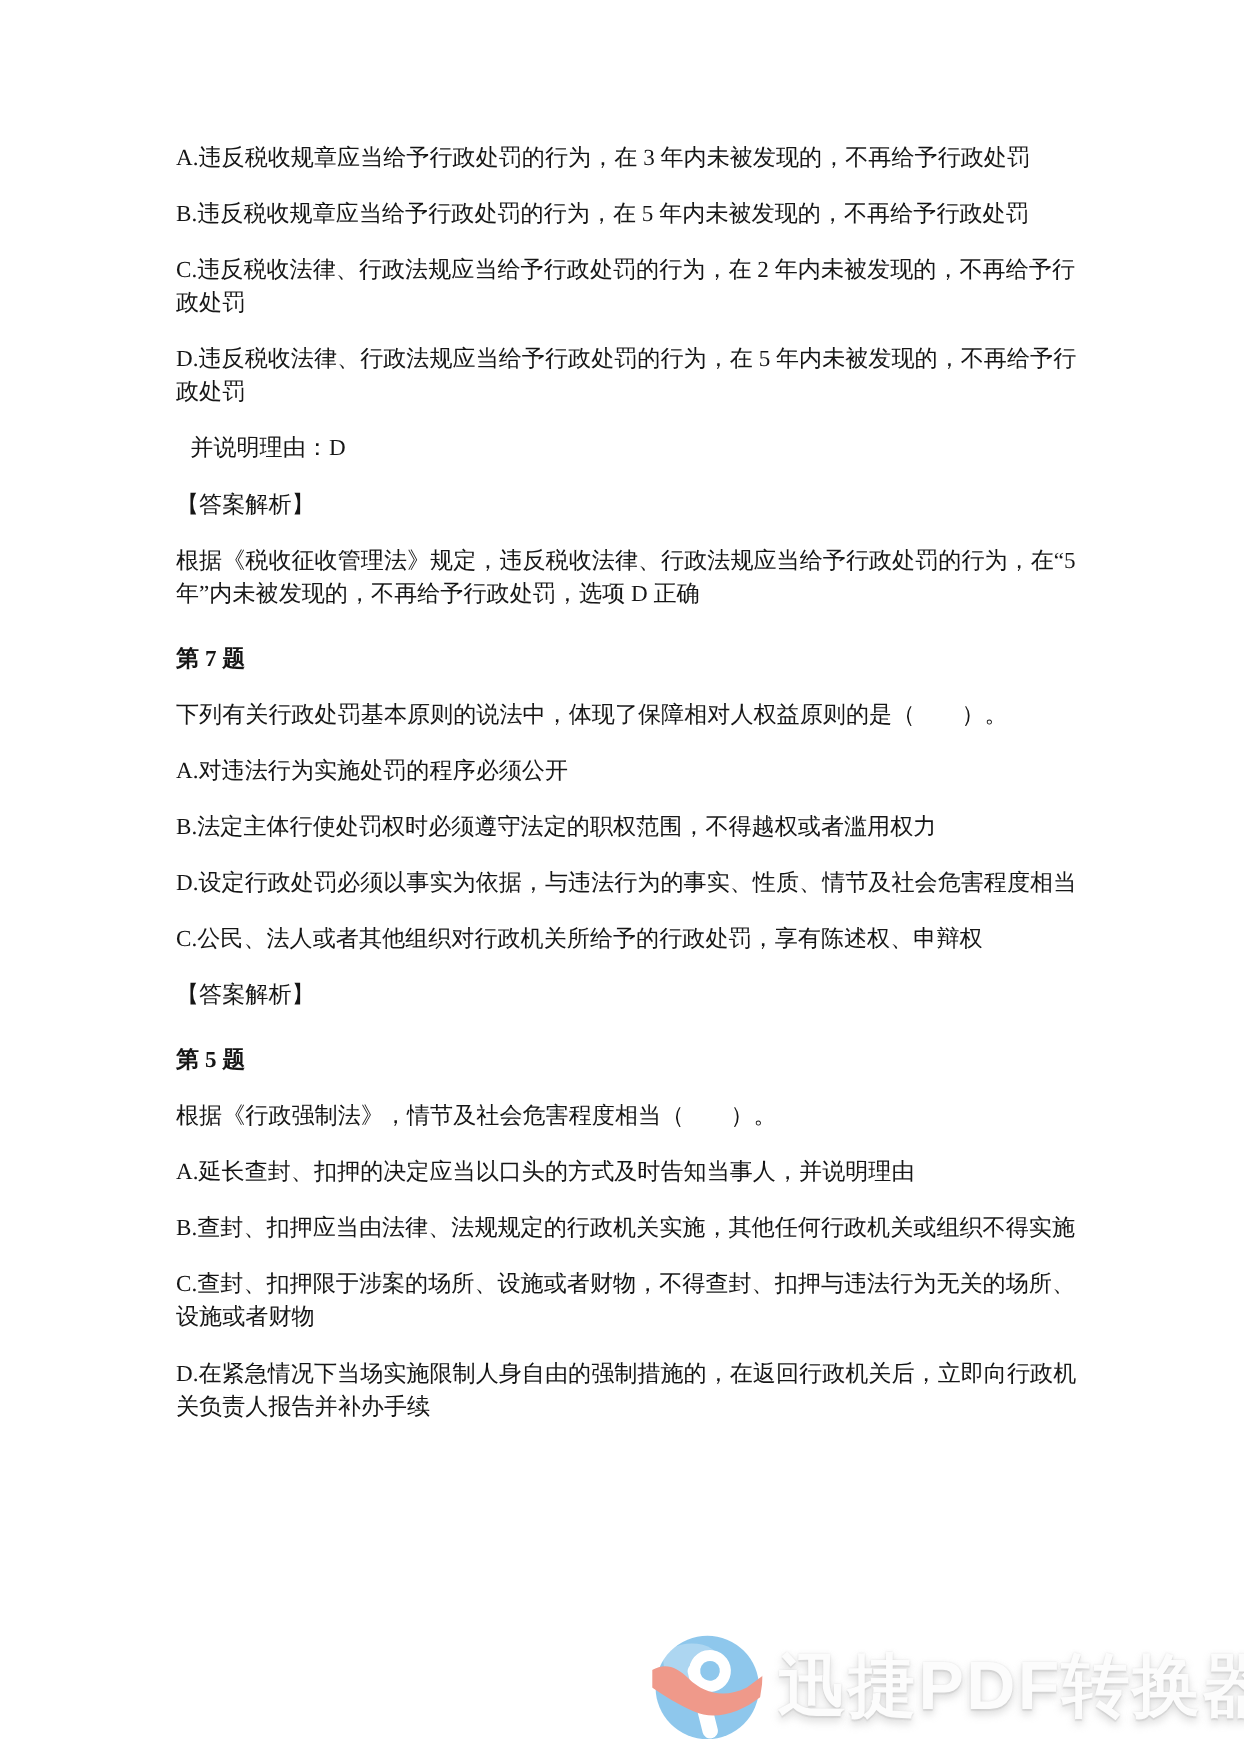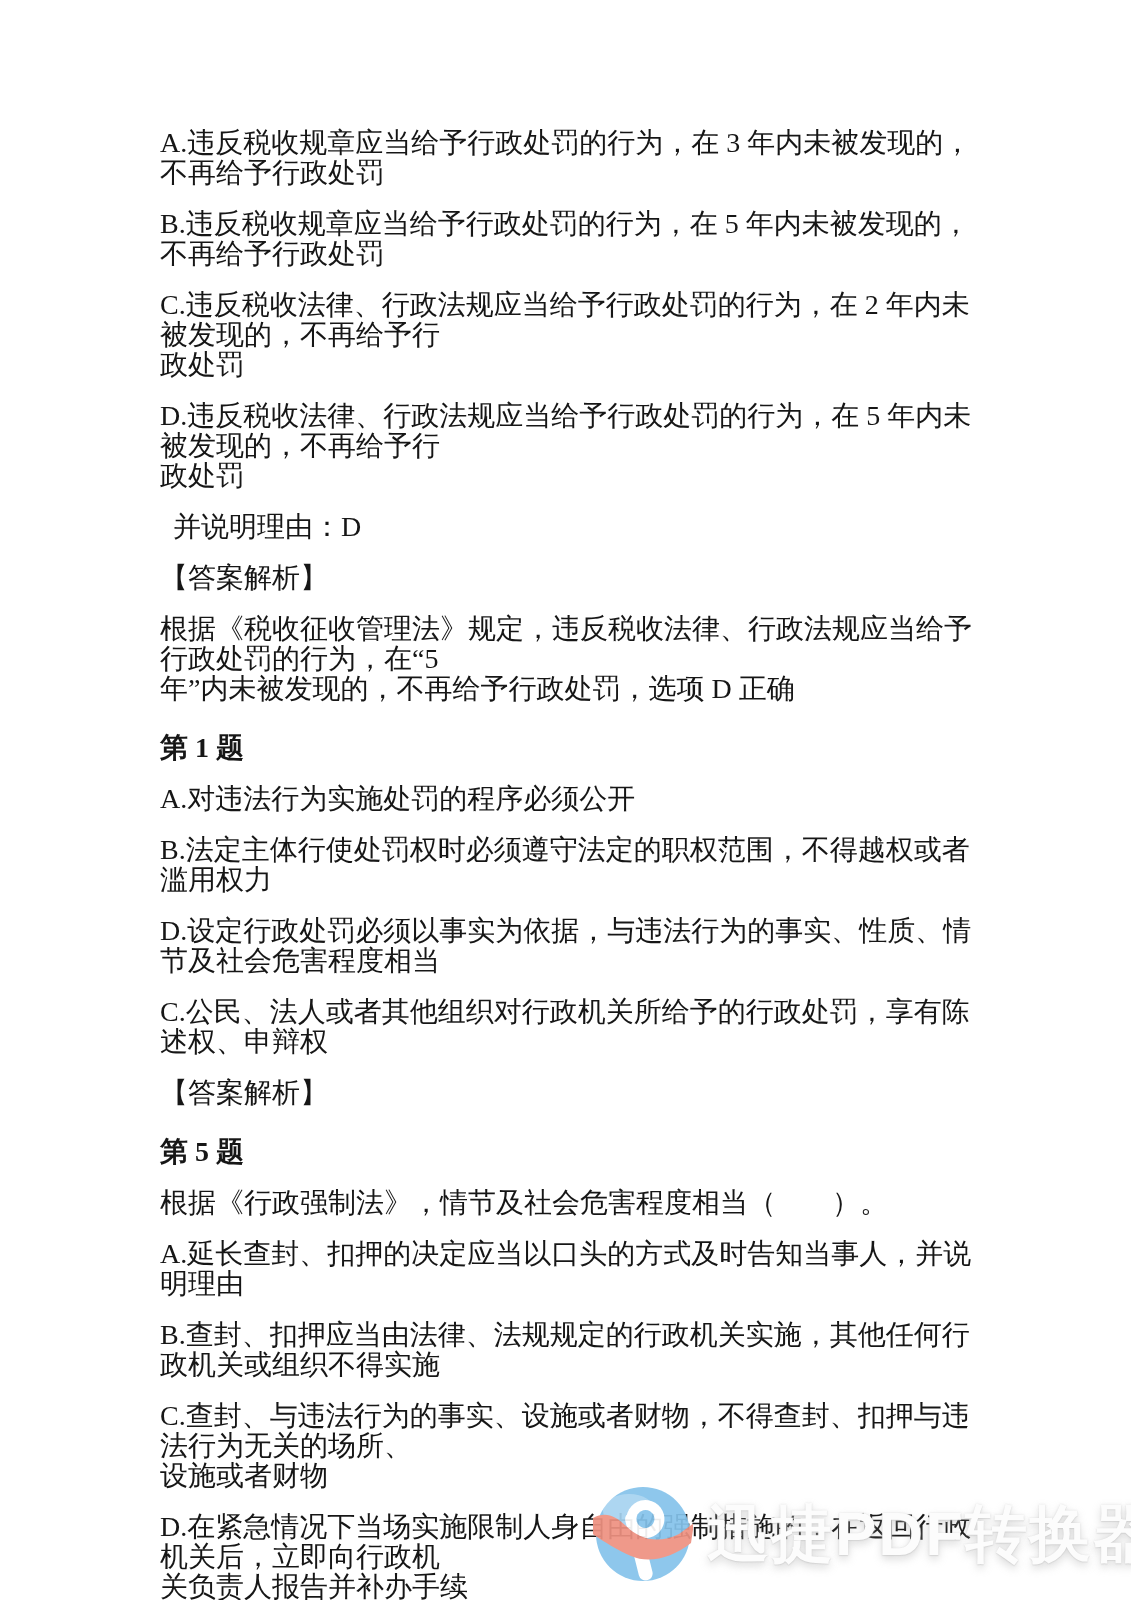--- a/index.html
+++ b/index.html
@@ -21,21 +21,21 @@
     background: #ffffff;
   }
   .doc {
     position: absolute;
     left: 160px;
     top: 128px;
     width: 830px;
   }
   .doc p {
     margin: 0 0 21px 0;
-    font-size: 28px;
+    font-size: 21px;
     line-height: 30px;
     white-space: pre-wrap;
     font-weight: normal;
   }
   .doc p.answer {
     padding-left: 13px;
   }
   .doc p.qtitle {
     font-weight: bold;
     padding-top: 8px;
@@ -76,31 +76,32 @@
     <p class="option">A.违反税收规章应当给予行政处罚的行为，在 3 年内未被发现的，不再给予行政处罚</p>
     <p class="option">B.违反税收规章应当给予行政处罚的行为，在 5 年内未被发现的，不再给予行政处罚</p>
     <p class="option">C.违反税收法律、行政法规应当给予行政处罚的行为，在 2 年内未被发现的，不再给予行
 政处罚</p>
     <p class="option">D.违反税收法律、行政法规应当给予行政处罚的行为，在 5 年内未被发现的，不再给予行
 政处罚</p>
     <p class="answer">并说明理由：D</p>
     <p class="header">【答案解析】</p>
     <p class="body">根据《税收征收管理法》规定，违反税收法律、行政法规应当给予行政处罚的行为，在“5
 年”内未被发现的，不再给予行政处罚，选项 D 正确</p>
-    <p class="qtitle">第 1 题</p>
+    <p class="qtitle">第 7 题</p>
+    <p class="stem">下列有关行政处罚基本原则的说法中，体现了保障相对人权益原则的是（　　）。</p>
     <p class="option">A.对违法行为实施处罚的程序必须公开</p>
     <p class="option">B.法定主体行使处罚权时必须遵守法定的职权范围，不得越权或者滥用权力</p>
     <p class="option">D.设定行政处罚必须以事实为依据，与违法行为的事实、性质、情节及社会危害程度相当</p>
     <p class="option">C.公民、法人或者其他组织对行政机关所给予的行政处罚，享有陈述权、申辩权</p>
     <p class="header">【答案解析】</p>
     <p class="qtitle">第 5 题</p>
     <p class="stem">根据《行政强制法》，情节及社会危害程度相当（　　）。</p>
     <p class="option">A.延长查封、扣押的决定应当以口头的方式及时告知当事人，并说明理由</p>
     <p class="option">B.查封、扣押应当由法律、法规规定的行政机关实施，其他任何行政机关或组织不得实施</p>
-    <p class="option">C.查封、与违法行为的事实、设施或者财物，不得查封、扣押与违法行为无关的场所、
+    <p class="option">C.查封、扣押限于涉案的场所、设施或者财物，不得查封、扣押与违法行为无关的场所、
 设施或者财物</p>
     <p class="option">D.在紧急情况下当场实施限制人身自由的强制措施的，在返回行政机关后，立即向行政机
 关负责人报告并补办手续</p>
   </div>
 
   <div class="watermark">
     <svg class="wm-logo" viewBox="0 0 100 100" aria-hidden="true">
       <defs>
         <clipPath id="sphere-clip">
             <circle cx="50" cy="50" r="47"></circle>

